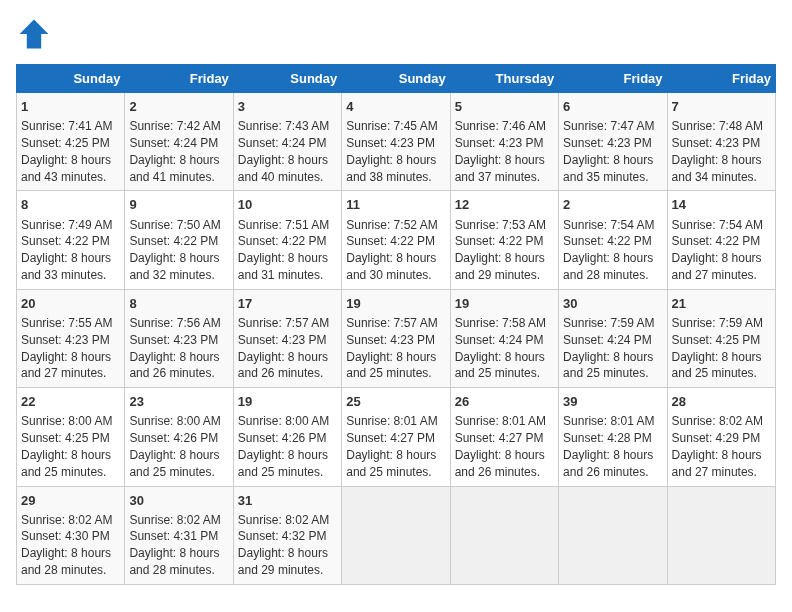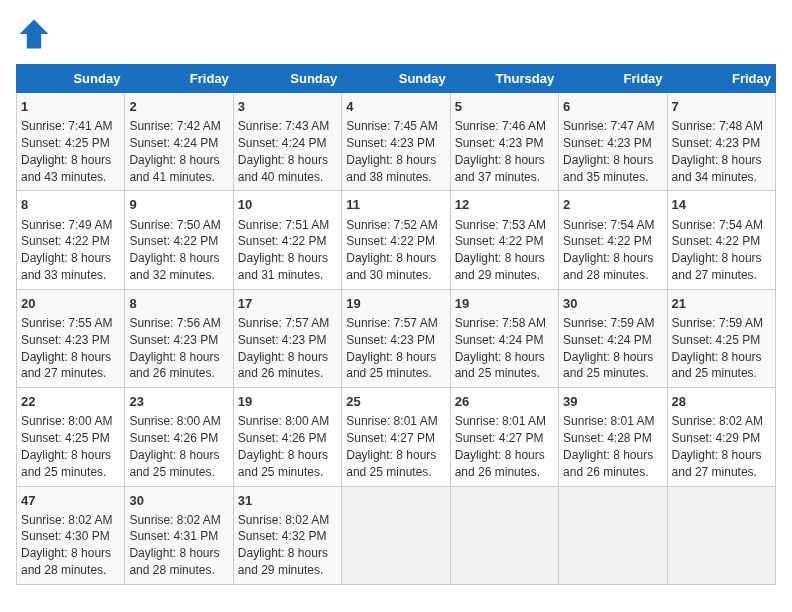--- a/index.html
+++ b/index.html
@@ -184,21 +184,21 @@
         <td><span class="day-num">25</span>
 <span class="day-info">Sunrise: 8:01 AM<br>Sunset: 4:27 PM<br>Daylight: 8 hours and 25 minutes.</span></td>
         <td><span class="day-num">26</span>
 <span class="day-info">Sunrise: 8:01 AM<br>Sunset: 4:27 PM<br>Daylight: 8 hours and 26 minutes.</span></td>
         <td><span class="day-num">39</span>
 <span class="day-info">Sunrise: 8:01 AM<br>Sunset: 4:28 PM<br>Daylight: 8 hours and 26 minutes.</span></td>
         <td><span class="day-num">28</span>
 <span class="day-info">Sunrise: 8:02 AM<br>Sunset: 4:29 PM<br>Daylight: 8 hours and 27 minutes.</span></td>
       </tr>
       <tr>
-        <td><span class="day-num">47</span>
+        <td><span class="day-num">29</span>
 <span class="day-info">Sunrise: 8:02 AM<br>Sunset: 4:30 PM<br>Daylight: 8 hours and 28 minutes.</span></td>
         <td><span class="day-num">30</span>
 <span class="day-info">Sunrise: 8:02 AM<br>Sunset: 4:31 PM<br>Daylight: 8 hours and 28 minutes.</span></td>
         <td><span class="day-num">31</span>
 <span class="day-info">Sunrise: 8:02 AM<br>Sunset: 4:32 PM<br>Daylight: 8 hours and 29 minutes.</span></td>
         <td class="empty-cell"></td>
         <td class="empty-cell"></td>
         <td class="empty-cell"></td>
         <td class="empty-cell"></td>
       </tr>

